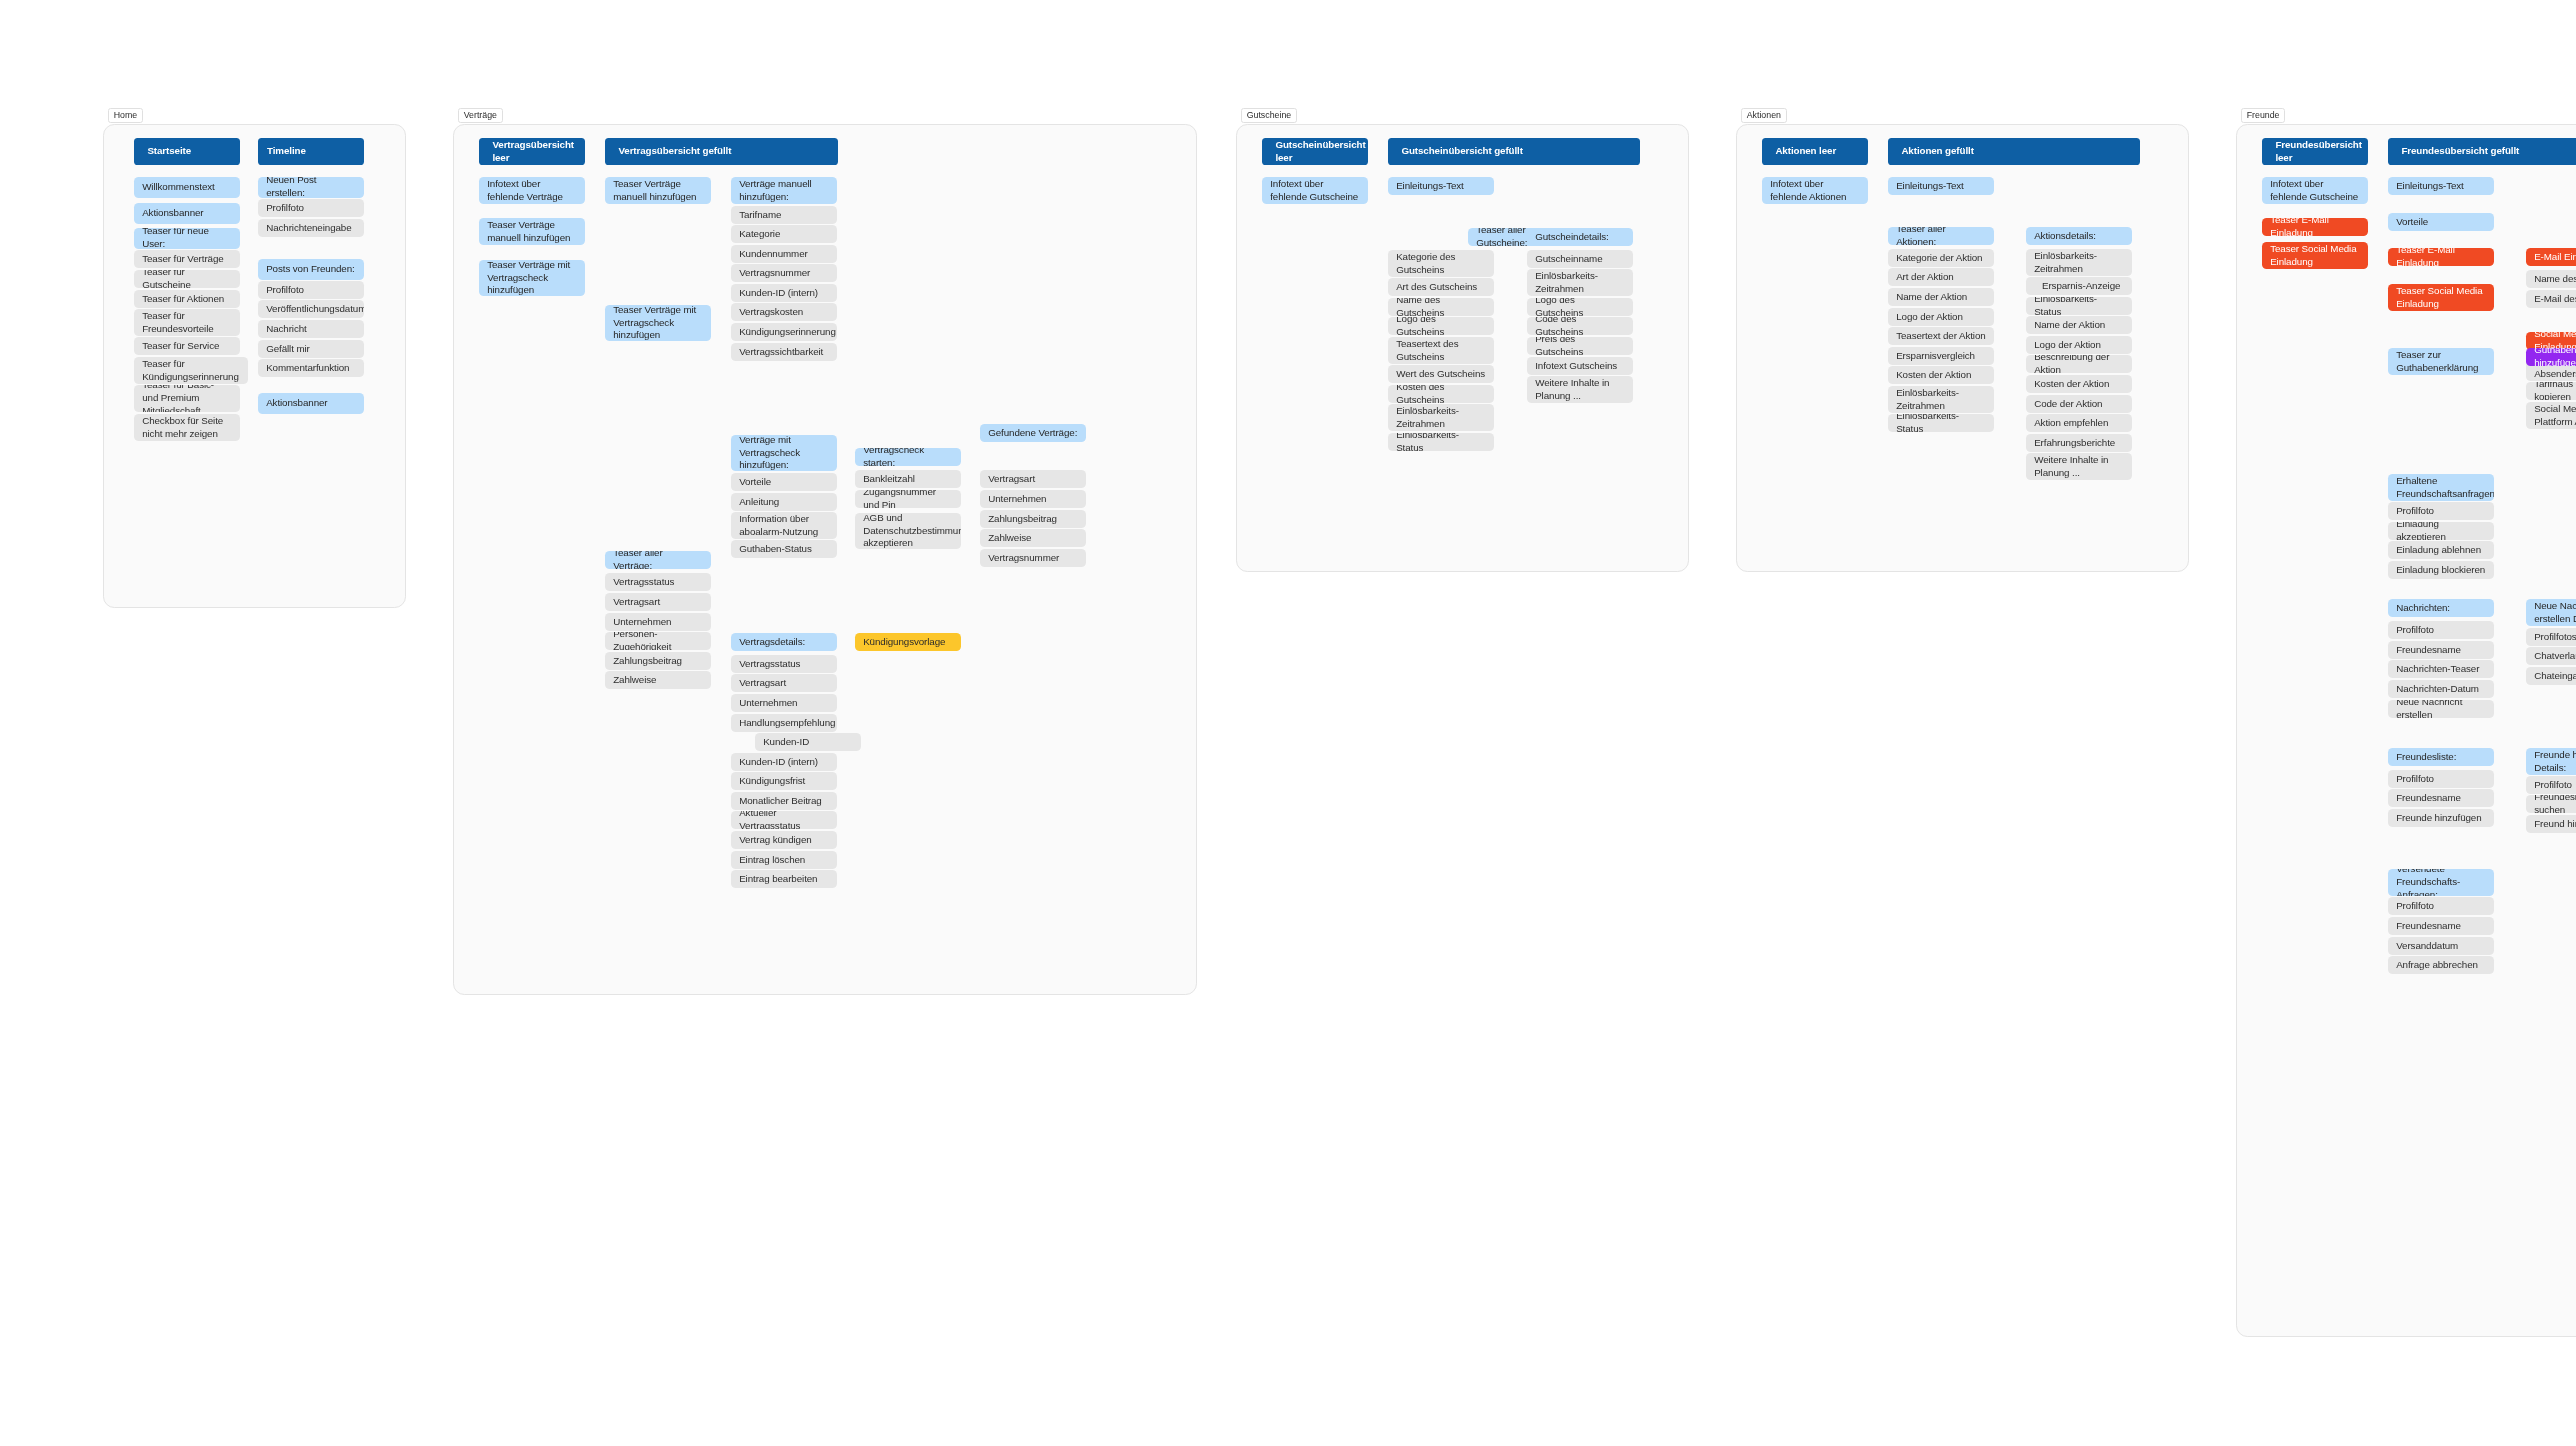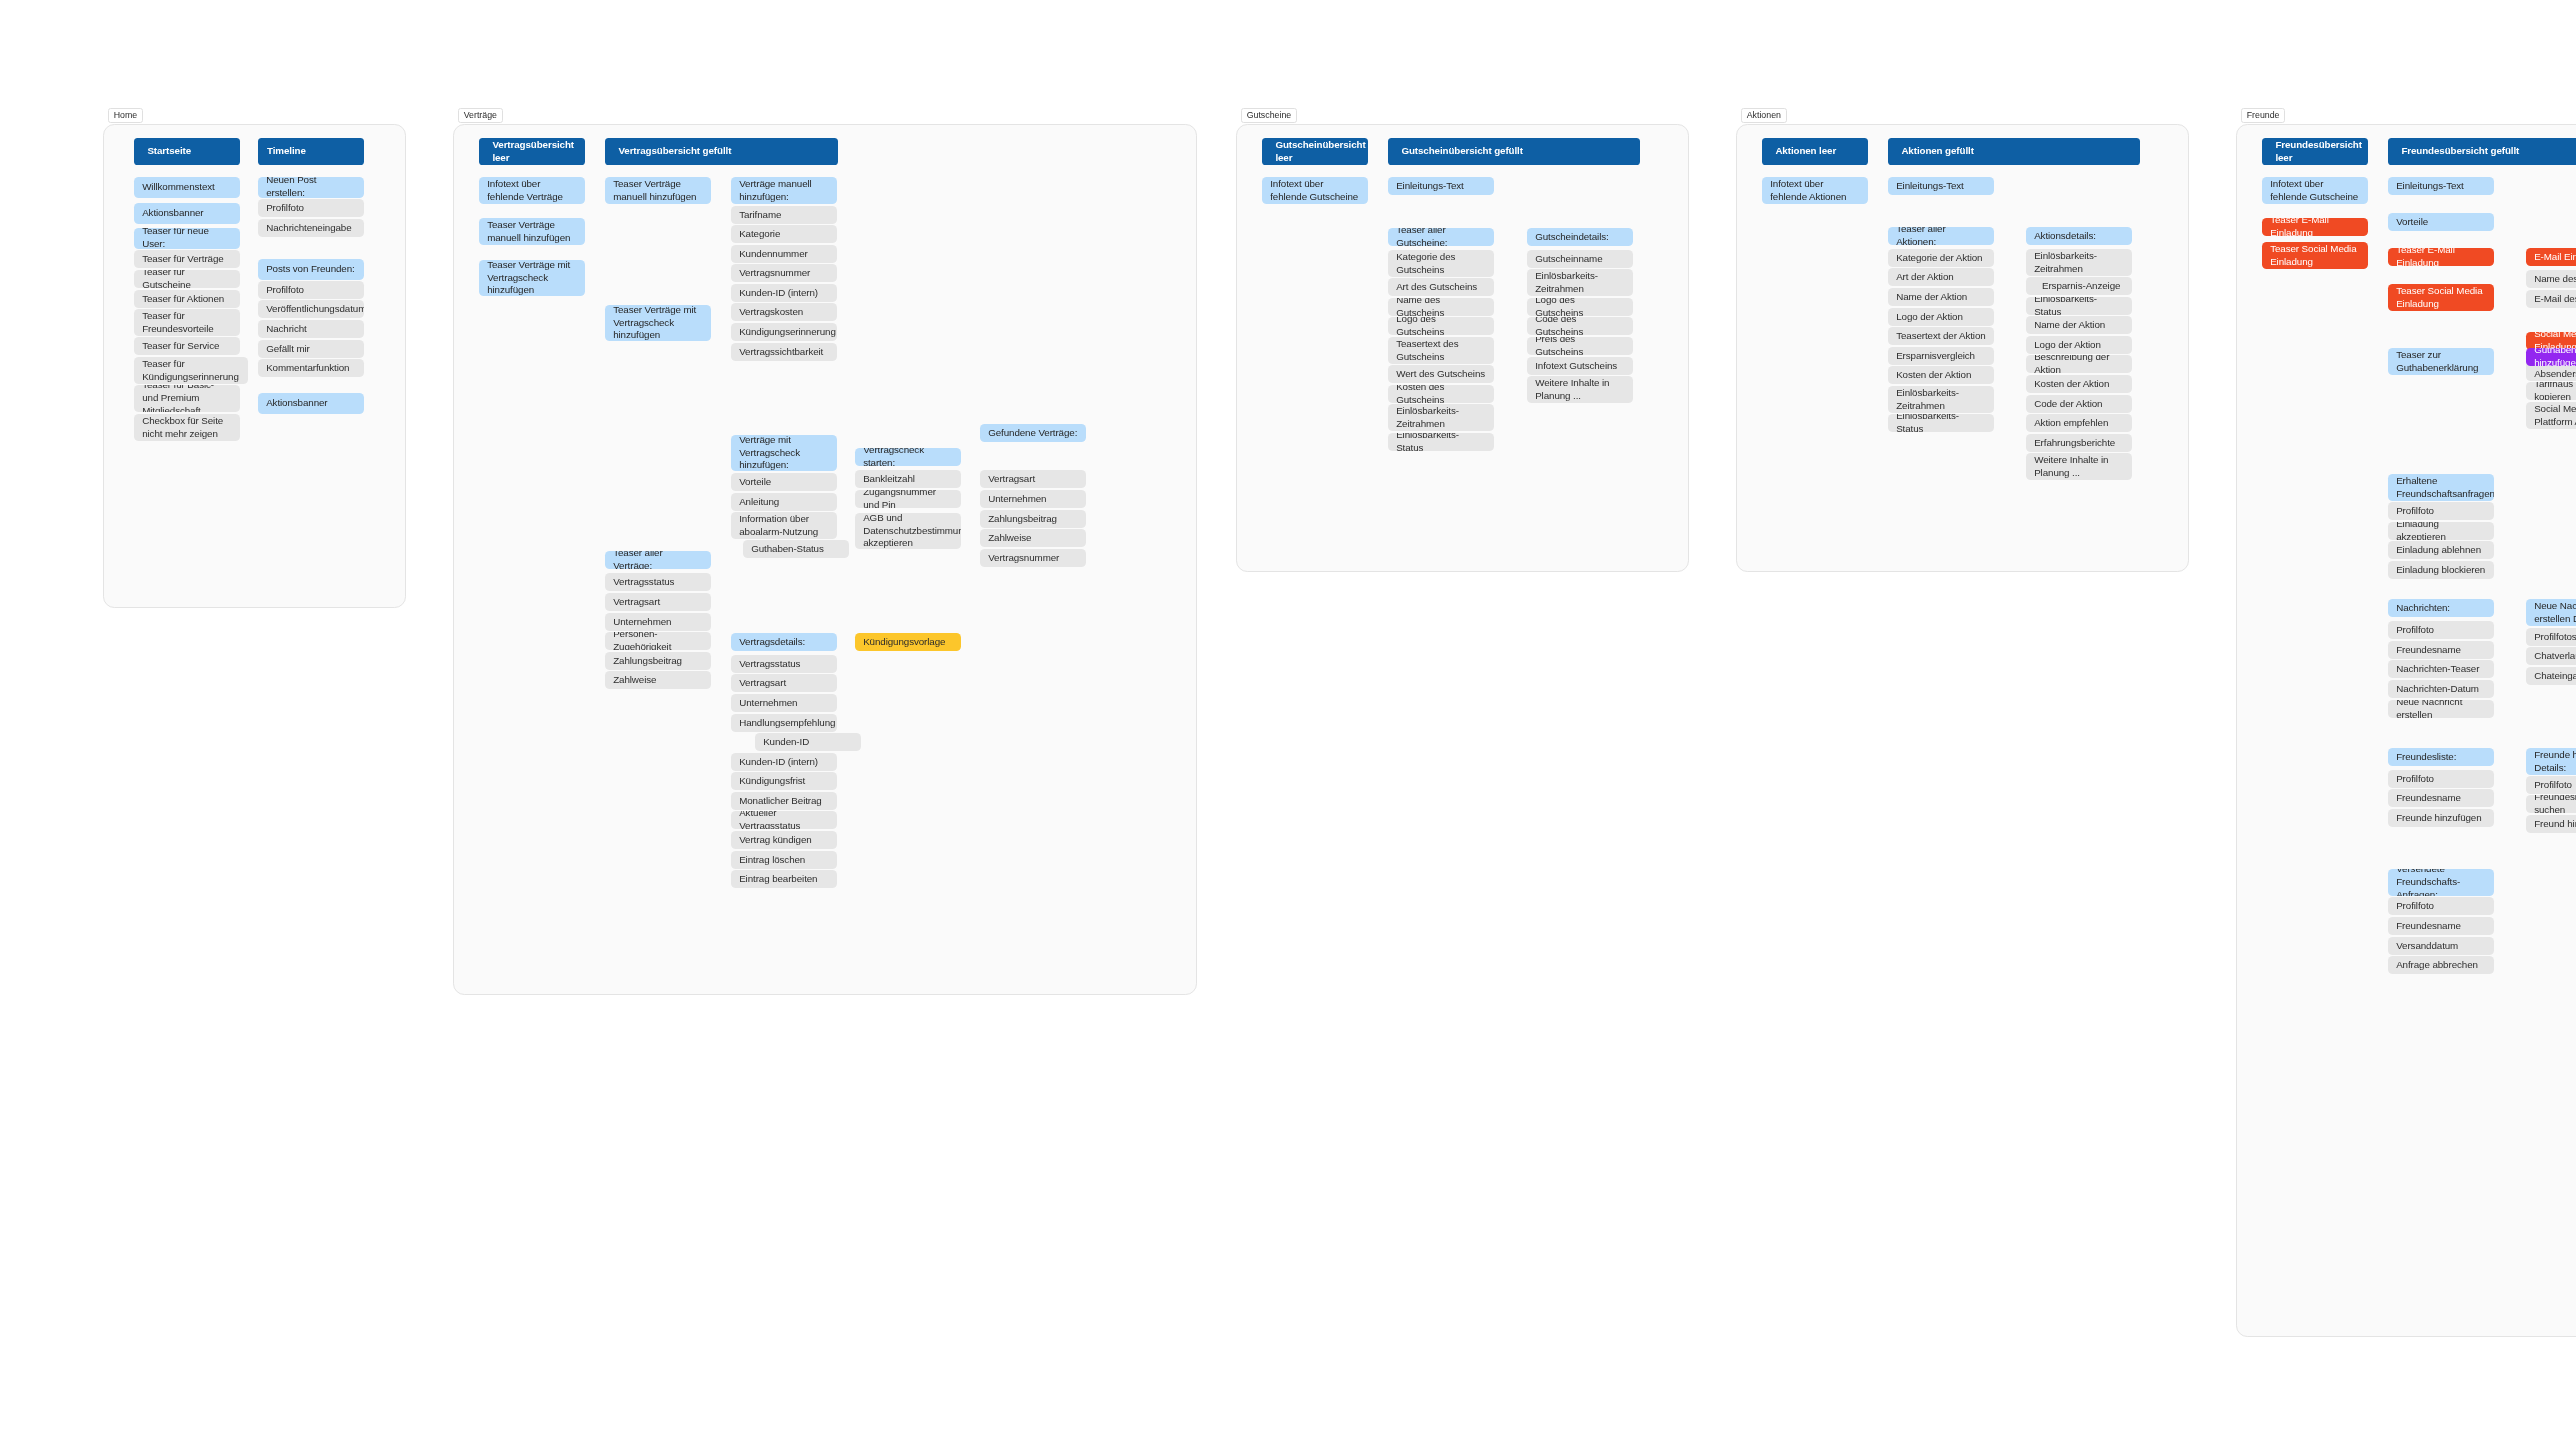--- a/index.html
+++ b/index.html
@@ -115,21 +115,21 @@
       <div class="node n-grey" style="left: 731px; top: 245px; width: 106px; height: 18px;">Kundennummer</div>
       <div class="node n-grey" style="left: 731px; top: 264px; width: 106px; height: 18px;">Vertragsnummer</div>
       <div class="node n-grey" style="left: 731px; top: 284px; width: 106px; height: 18px;">Kunden-ID (intern)</div>
       <div class="node n-grey" style="left: 731px; top: 303px; width: 106px; height: 18px;">Vertragskosten</div>
       <div class="node n-grey" style="left: 731px; top: 323px; width: 106px; height: 18px;">Kündigungserinnerung</div>
       <div class="node n-grey" style="left: 731px; top: 343px; width: 106px; height: 18px;">Vertragssichtbarkeit</div>
       <div class="node n-blue" style="left: 731px; top: 435px; width: 106px; height: 36px;">Verträge mit Vertragscheck hinzufügen:</div>
       <div class="node n-grey" style="left: 731px; top: 473px; width: 106px; height: 18px;">Vorteile</div>
       <div class="node n-grey" style="left: 731px; top: 493px; width: 106px; height: 18px;">Anleitung</div>
       <div class="node n-grey" style="left: 731px; top: 512px; width: 106px; height: 27px;">Information über aboalarm-Nutzung</div>
-      <div class="node n-grey" style="left: 731px; top: 540px; width: 106px; height: 18px; margin-left: 12px;">Guthaben-Status</div>
+      <div class="node n-grey" style="left: 731px; top: 540px; width: 106px; height: 18px;">Guthaben-Status</div>
       <div class="node n-blue" style="left: 731px; top: 633px; width: 106px; height: 18px;">Vertragsdetails:</div>
       <div class="node n-grey" style="left: 731px; top: 655px; width: 106px; height: 18px;">Vertragsstatus</div>
       <div class="node n-grey" style="left: 731px; top: 674px; width: 106px; height: 18px;">Vertragsart</div>
       <div class="node n-grey" style="left: 731px; top: 694px; width: 106px; height: 18px;">Unternehmen</div>
       <div class="node n-grey" style="left: 731px; top: 714px; width: 106px; height: 18px;">Handlungsempfehlung</div>
       <div class="node n-grey" style="left: 731px; top: 733px; width: 106px; height: 18px; margin-left: 24px;">Kunden-ID</div>
       <div class="node n-grey" style="left: 731px; top: 753px; width: 106px; height: 18px;">Kunden-ID (intern)</div>
       <div class="node n-grey" style="left: 731px; top: 772px; width: 106px; height: 18px;">Kündigungsfrist</div>
       <div class="node n-grey" style="left: 731px; top: 792px; width: 106px; height: 18px;">Monatlicher Beitrag</div>
       <div class="node n-grey" style="left: 731px; top: 811px; width: 106px; height: 18px;">Aktueller Vertragsstatus</div>
@@ -147,21 +147,21 @@
       <div class="node n-grey" style="left: 980px; top: 529px; width: 106px; height: 18px;">Zahlweise</div>
       <div class="node n-grey" style="left: 980px; top: 549px; width: 106px; height: 18px;">Vertragsnummer</div>
       <div class="node n-yellow" style="left: 855px; top: 633px; width: 106px; height: 18px;">Kündigungsvorlage</div>
       <div class="panel" style="left: 1236px; top: 124px; width: 453px; height: 448px;">
         <div class="panel-tab">Gutscheine</div>
       </div>
       <div class="node n-head" style="left: 1262px; top: 138px; width: 106px; height: 27px; justify-content: flex-start; padding-left: 13.4px;">Gutscheinübersicht leer</div>
       <div class="node n-blue" style="left: 1262px; top: 177px; width: 106px; height: 27px;">Infotext über fehlende Gutscheine</div>
       <div class="node n-head" style="left: 1388px; top: 138px; width: 252px; height: 27px; justify-content: flex-start; padding-left: 13.4px;">Gutscheinübersicht gefüllt</div>
       <div class="node n-blue" style="left: 1388px; top: 177px; width: 106px; height: 18px;">Einleitungs-Text</div>
-      <div class="node n-blue" style="left: 1388px; top: 228px; width: 106px; height: 18px;">Teaser aller Gutscheine:</div>
+      <div class="node n-blue" style="left: 1468px; top: 228px; width: 106px; height: 18px;">Teaser aller Gutscheine:</div>
       <div class="node n-grey" style="left: 1388px; top: 250px; width: 106px; height: 27px;">Kategorie des Gutscheins</div>
       <div class="node n-grey" style="left: 1388px; top: 278px; width: 106px; height: 18px;">Art des Gutscheins</div>
       <div class="node n-grey" style="left: 1388px; top: 298px; width: 106px; height: 18px;">Name des Gutscheins</div>
       <div class="node n-grey" style="left: 1388px; top: 317px; width: 106px; height: 18px;">Logo des Gutscheins</div>
       <div class="node n-grey" style="left: 1388px; top: 337px; width: 106px; height: 27px;">Teasertext des Gutscheins</div>
       <div class="node n-grey" style="left: 1388px; top: 365px; width: 106px; height: 18px;">Wert des Gutscheins</div>
       <div class="node n-grey" style="left: 1388px; top: 385px; width: 106px; height: 18px;">Kosten des Gutscheins</div>
       <div class="node n-grey" style="left: 1388px; top: 404px; width: 106px; height: 27px;">Einlösbarkeits-Zeitrahmen</div>
       <div class="node n-grey" style="left: 1388px; top: 433px; width: 106px; height: 18px;">Einlösbarkeits-Status</div>
       <div class="node n-blue" style="left: 1527px; top: 228px; width: 106px; height: 18px;">Gutscheindetails:</div>

